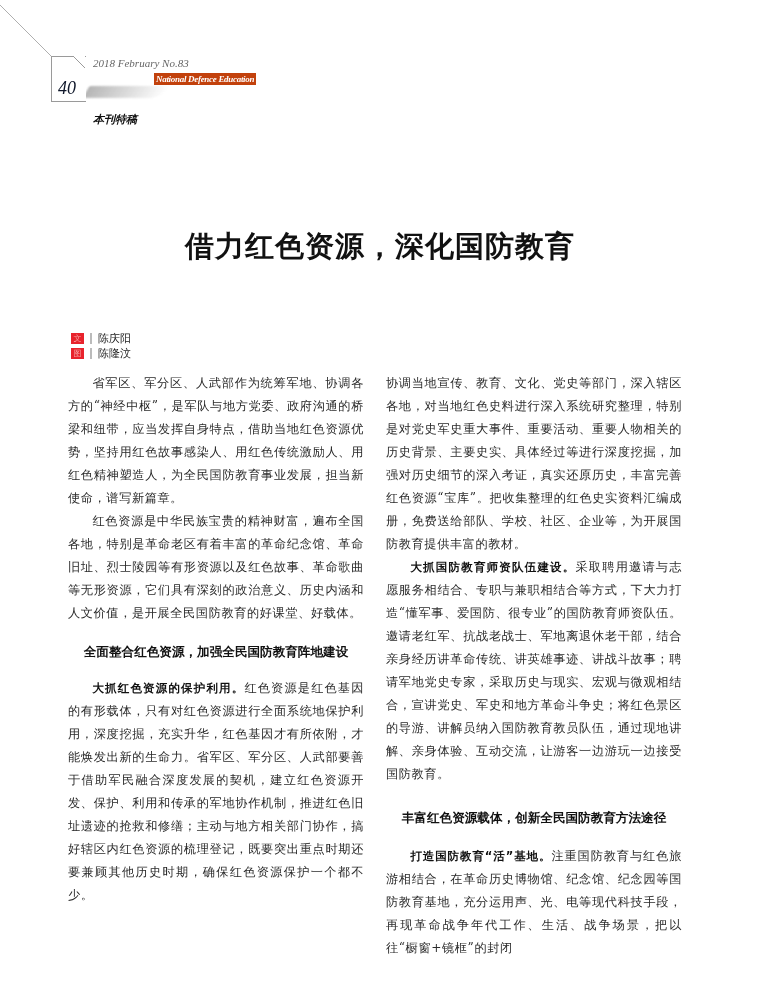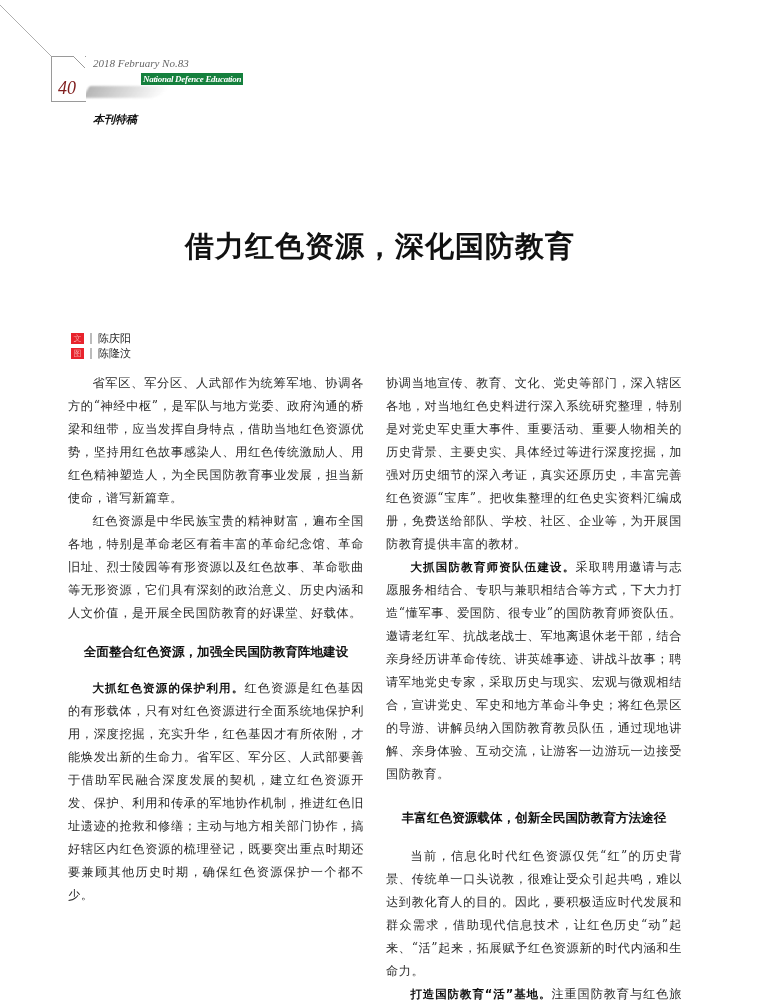--- a/index.html
+++ b/index.html
@@ -21,33 +21,33 @@
   }
   .page-shadow {
     position: absolute; left: 86px; top: 86px; width: 80px; height: 12px;
     background: linear-gradient(to right, rgba(120,120,120,0.55), rgba(200,200,200,0));
     border-radius: 0 0 40px 0;
     transform: skewX(-30deg);
     filter: blur(1px);
   }
   .page-number {
     position: absolute; left: 58px; top: 78px; font-size: 18px; font-style: italic;
-    color: #7f1d1d; font-family: "Liberation Serif", serif;
+    color: #0f172a; font-family: "Liberation Serif", serif;
   }
   .issue-line {
     position: absolute; left: 93px; top: 57px; font-size: 11px; font-style: italic;
     color: #666; font-family: "Liberation Serif", serif;
   }
   .column-name {
     position: absolute; left: 93px; top: 73px; font-size: 11px; font-style: italic; font-weight: bold;
     color: #111; font-family: "DejaVu Sans", sans-serif; margin-top: 39px;
   }
   .column-en {
-    position: absolute; left: 141px; top: 73px; font-size: 9px; font-style: italic; font-weight: bold;
-    color: #fff; background: #15803d; padding: 0 2px; line-height: 12px;
+    position: absolute; left: 154px; top: 73px; font-size: 9px; font-style: italic; font-weight: bold;
+    color: #fff; background: #c2410c; padding: 0 2px; line-height: 12px;
     font-family: "Liberation Serif", serif; letter-spacing: -0.3px;
   }
   .article-title {
     position: absolute; left: 0; width: 760px; top: 227px; text-align: center;
     font-family: "DejaVu Sans", sans-serif; font-weight: bold; font-size: 29px; color: #111;
     letter-spacing: 1px;
   }
   .authors { position: absolute; left: 71px; top: 331px; }
   .author-row { display: flex; align-items: center; height: 14px; margin-bottom: 1px; }
   .author-badge {
@@ -110,15 +110,14 @@
   <p>红色资源是中华民族宝贵的精神财富，遍布全国各地，特别是革命老区有着丰富的革命纪念馆、革命旧址、烈士陵园等有形资源以及红色故事、革命歌曲等无形资源，它们具有深刻的政治意义、历史内涵和人文价值，是开展全民国防教育的好课堂、好载体。</p>
   <h2 class="h-left">全面整合红色资源，加强全民国防教育阵地建设</h2>
   <p><b>大抓红色资源的保护利用。</b><span>红色资源是红色基因的有形载体，只有对红色资源进行全面系统地保护利用，深度挖掘，充实升华，红色基因才有所依附，才能焕发出新的生命力。省军区、军分区、人武部要善于借助军民融合深度发展的契机，建立红色资源开发、保护、利用和传承的军地协作机制，推进红色旧址遗迹的抢救和修缮；主动与地方相关部门协作，搞好辖区内红色资源的梳理登记，既要突出重点时期还要兼顾其他历史时期，确保红色资源保护一个都不少。</span></p>
 
 </div>
 
 <div class="col col-right">
   <p class="noindent">协调当地宣传、教育、文化、党史等部门，深入辖区各地，对当地红色史料进行深入系统研究整理，特别是对党史军史重大事件、重要活动、重要人物相关的历史背景、主要史实、具体经过等进行深度挖掘，加强对历史细节的深入考证，真实还原历史，丰富完善红色资源“宝库”。把收集整理的红色史实资料汇编成册，免费送给部队、学校、社区、企业等，为开展国防教育提供丰富的教材。</p>
   <p><b>大抓国防教育师资队伍建设。</b><span>采取聘用邀请与志愿服务相结合、专职与兼职相结合等方式，下大力打造“懂军事、爱国防、很专业”的国防教育师资队伍。邀请老红军、抗战老战士、军地离退休老干部，结合亲身经历讲革命传统、讲英雄事迹、讲战斗故事；聘请军地党史专家，采取历史与现实、宏观与微观相结合，宣讲党史、军史和地方革命斗争史；将红色景区的导游、讲解员纳入国防教育教员队伍，通过现地讲解、亲身体验、互动交流，让游客一边游玩一边接受国防教育。</span></p>
   <h2 class="h-right">丰富红色资源载体，创新全民国防教育方法途径</h2>
-  <p>当前，信息化时代红色资源仅凭“红”的历史背景、传统单一口头说教，很难让受众引起共鸣，难以达到教化育人的目的。因此，要积极适应时代发展和群众需求，借助现代信息技术，让红色历史“动”起来、“活”起来，拓展赋予红色资源新的时代内涵和生命力。</p>
   <p><b>打造国防教育“活”基地。</b><span>注重国防教育与红色旅游相结合，在革命历史博物馆、纪念馆、纪念园等国防教育基地，充分运用声、光、电等现代科技手段，再现革命战争年代工作、生活、战争场景，把以往“橱窗+镜框”的封闭</span></p>
 </div>
 
 </body></html>

